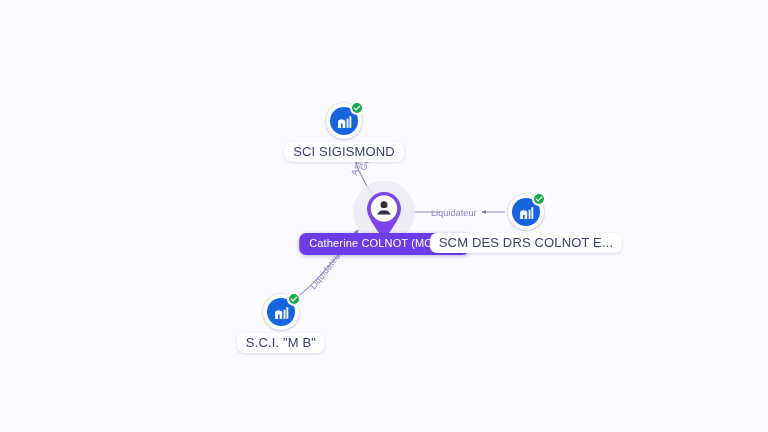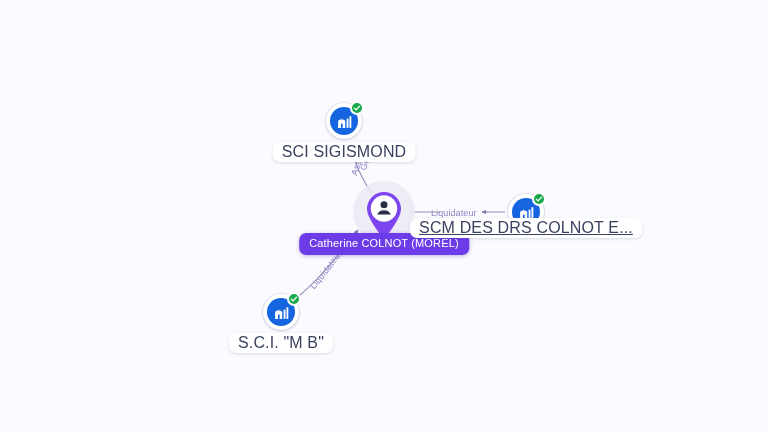--- a/index.html
+++ b/index.html
@@ -93,21 +93,21 @@
   }
   .pin svg { display: block; }
 
   
   .nlabel {
     position: absolute;
     transform: translate(-50%, 0);
     white-space: nowrap;
     border-radius: 7px;
     padding: 3px 9px 4px 9px;
-    font-size: 16px;
+    font-size: 13px;
     letter-spacing: .15px;
     line-height: 13px;
   }
   .nlabel.plain {
     background: #ffffff;
     color: #3b4260;
     box-shadow: 0 1px 3px rgba(40,50,90,.17);
   }
   .nlabel.selected {
     background: #6c3ce9;
@@ -205,21 +205,21 @@
           <rect x="15" y="8" width="2.6" height="13" fill="#ffffff"></rect>
           <rect x="19" y="4.5" width="2.6" height="16.5" fill="#ffffff"></rect>
         </svg>
       </div>
       <div class="check-badge">
         <svg width="8" height="8" viewBox="0 0 12 12" aria-hidden="true">
           <path d="M2 6.2 L4.6 8.8 L10 3.2" fill="none" stroke="#ffffff" stroke-width="2" stroke-linecap="round" stroke-linejoin="round"></path>
         </svg>
       </div>
     </div>
-    <div class="nlabel plain" style="left:0px; top:6px;text-decoration:underline;">SCM DES DRS COLNOT E...</div>
+    <div class="nlabel plain" style="left:0px; top:21px;">SCM DES DRS COLNOT E...</div>
   </div>
 
   <div class="node" style="left:281px; top:312px;">
     <div class="co-disc">
       <div class="co-inner">
         <svg width="17" height="17" viewBox="0 0 24 24" aria-hidden="true">
           <path d="M3 21V11l5-3.2L13 11v10z" fill="#ffffff"></path>
           <path d="M7.1 9.2l0.9-0.9 0.9 0.9" fill="none" stroke="#1565e0" stroke-width="1.3" stroke-linecap="round"></path>
           <rect x="7" y="15" width="2.4" height="6" fill="#1565e0"></rect>
           <rect x="15" y="8" width="2.6" height="13" fill="#ffffff"></rect>

